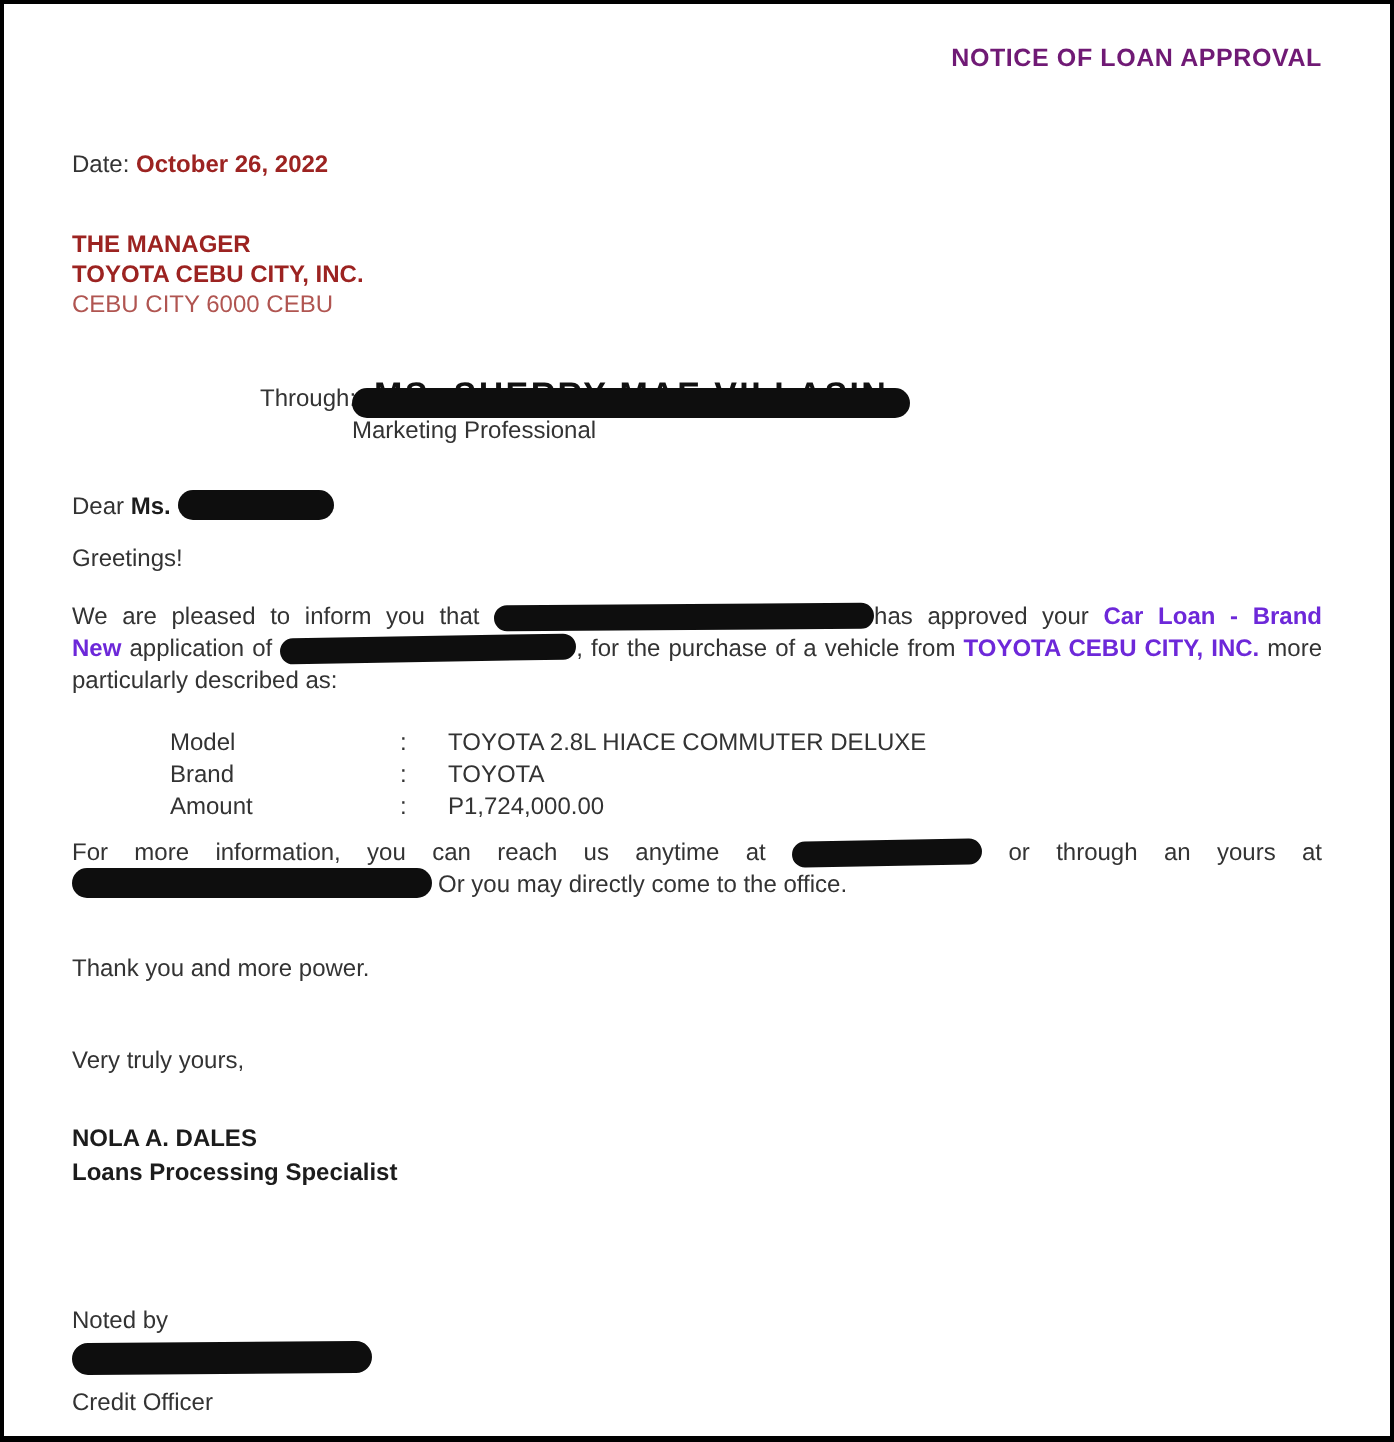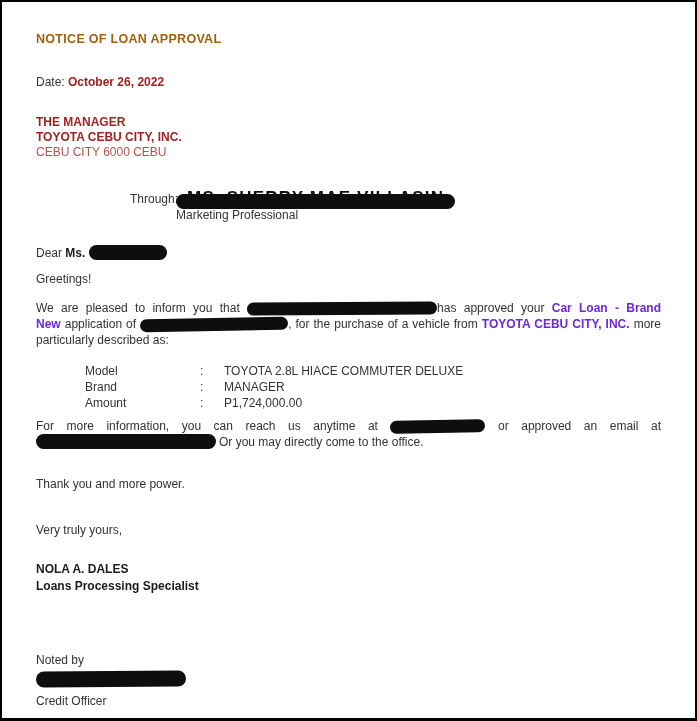--- a/index.html
+++ b/index.html
@@ -10,22 +10,22 @@
     background:#ffffff;
     border:2px solid #000;
     border-bottom-width:3px;
     font-family:"Liberation Sans", sans-serif;
     font-size:12px;
     color:#333;
     overflow:hidden;
   }
   .abs { position:absolute; left:34px; right:34px; }
   .title {
-    top:30px; text-align:left;
-    font-weight:bold; font-size:12.5px; letter-spacing:.3px; color:#a16207;
+    top:20px; text-align:right;
+    font-weight:bold; font-size:12.5px; letter-spacing:.3px; color:#701a75;
   }
   .date-line { top:73px; }
   .date-value { color:#9c2321; font-weight:bold; }
   .recipient { top:113px; line-height:15px; }
   .recipient .r-bold { color:#9c2321; font-weight:bold; }
   .recipient .r-light { color:#b05551; }
   .through-block { top:188px; left:128px; right:34px; line-height:16px; }
   .through-sub { margin-left:46px; }
   .salutation { top:243px; }
   .salutation b { color:#1c1c1c; }
@@ -125,34 +125,34 @@
 
   <div class="abs details">
     <div class="d-row">
       <span class="d-label">Model</span>
       <span class="d-sep">:</span>
       <span class="d-value">TOYOTA 2.8L HIACE COMMUTER DELUXE</span>
     </div>
     <div class="d-row">
       <span class="d-label">Brand</span>
       <span class="d-sep">:</span>
-      <span class="d-value">MANAGER</span>
+      <span class="d-value">TOYOTA</span>
     </div>
     <div class="d-row">
       <span class="d-label">Amount</span>
       <span class="d-sep">:</span>
       <span class="d-value">P1,724,000.00</span>
     </div>
   </div>
 
   <div class="abs para2">
     <div class="jline">
       <span>For more information, you can reach us anytime at</span>
       <span class="bar bar-phone"></span>
-      <span>or approved an email at</span>
+      <span>or through an yours at</span>
     </div>
     <div class="lline">
       <span class="bar bar-email"></span><span>Or you may directly come to the office.</span>
     </div>
   </div>
 
   <div class="abs thanks">Thank you and more power.</div>
 
   <div class="abs closing">Very truly yours,</div>
 

